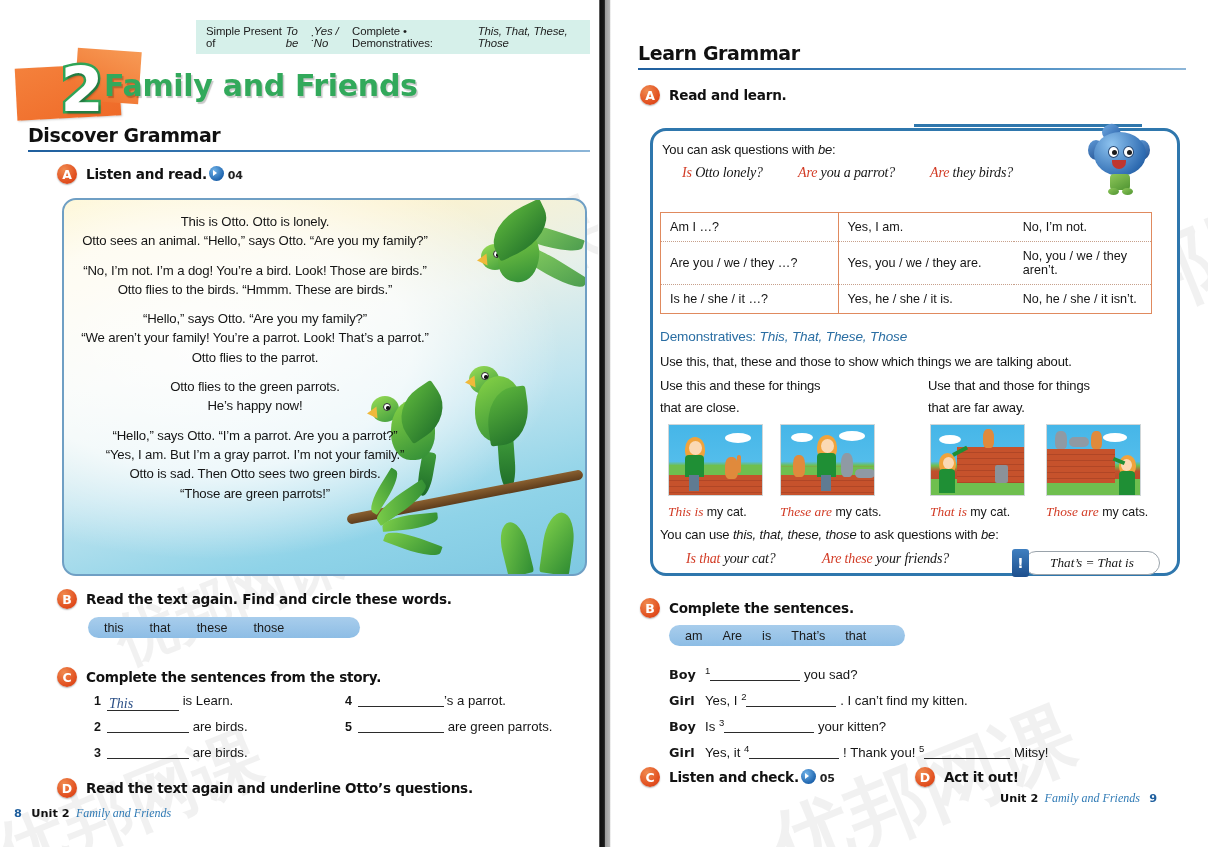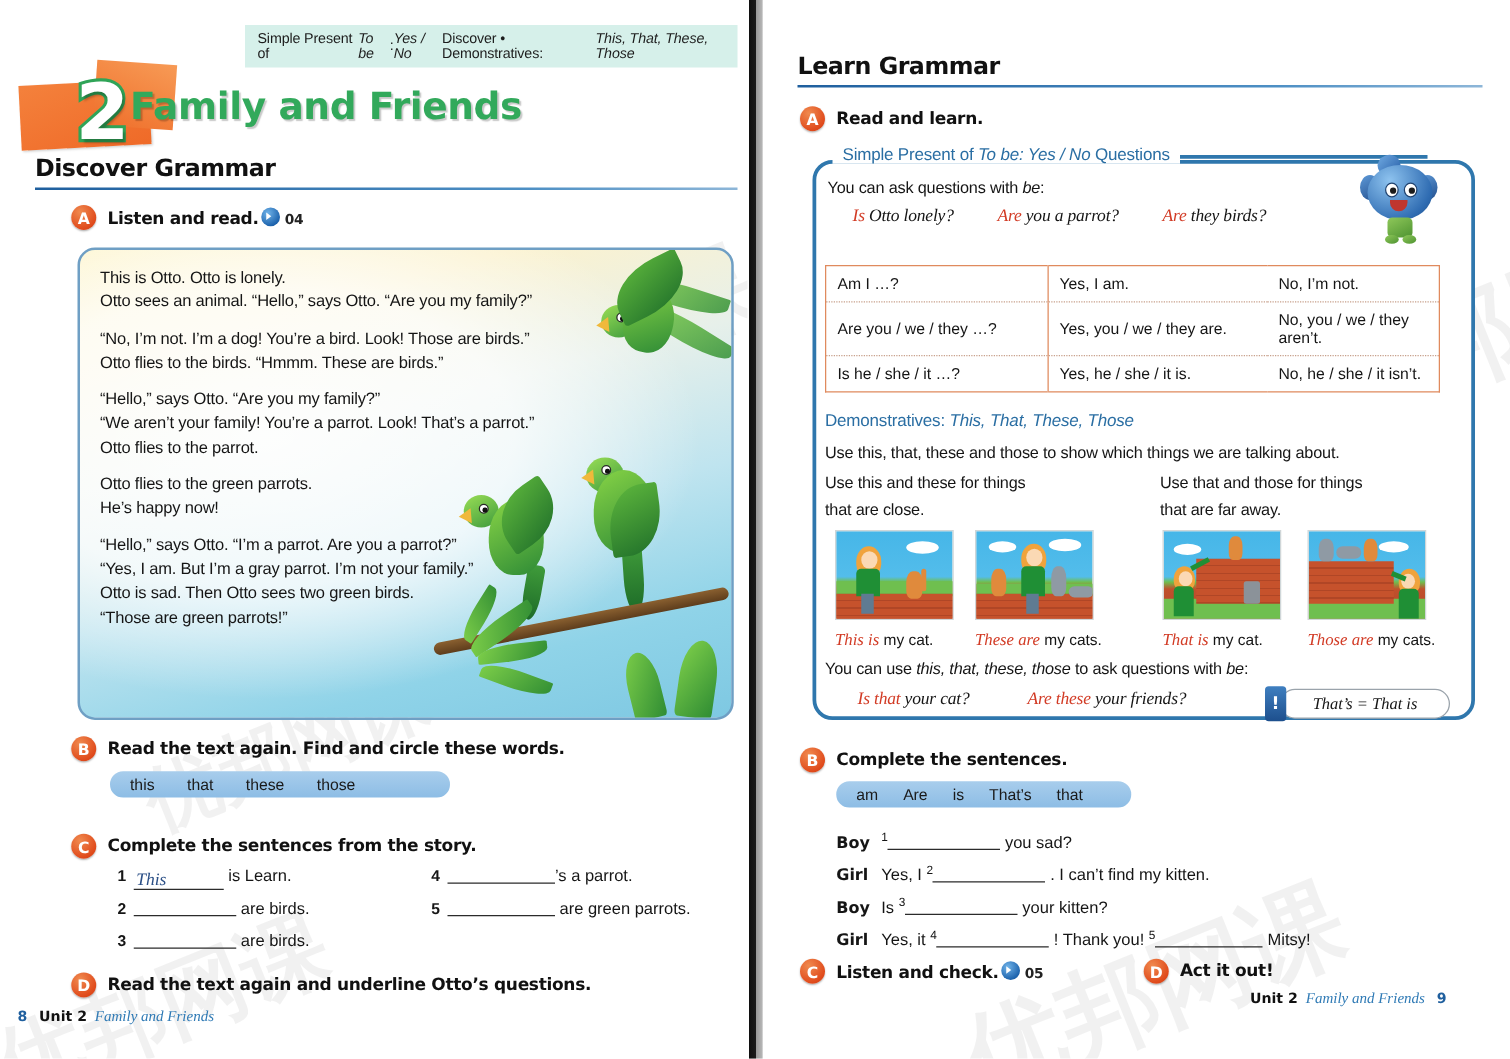--- a/index.html
+++ b/index.html
@@ -104,20 +104,21 @@
     z-index: 4;
   }
   .story-bgfade {
     position: absolute; inset: 0;
     background: radial-gradient(ellipse at 28% 40%, rgba(255,255,255,.92) 0%, rgba(255,255,255,.75) 38%, rgba(255,255,255,0) 66%);
   }
   .story-text {
     position: absolute; left: 16px; top: 12px; width: 350px;
     font-size: 13.2px; line-height: 19.3px; color: #151515; z-index: 3;
     letter-spacing: -0.15px;
+    text-align: center;
   }
   .story-text p { margin-bottom: 10px; }
 
   
   .palm-l { position:absolute; right:104px; bottom:-6px; width:120px; height:96px; z-index:2; }
   .leaf {
     position:absolute; background: linear-gradient(120deg,#7fd04a,#2f8c33);
     border-radius: 60% 4% 60% 4%; transform-origin: bottom left;
   }
   .branch {
@@ -271,21 +272,21 @@
 
     <div class="wm" style="left:300px; top:230px; font-size:78px;">优邦网课</div>
     <div class="wm" style="left:-10px; top:760px; font-size:70px;">优邦网课</div>
     <div class="wm" style="left:110px; top:560px; font-size:60px;">优邦网课</div>
 
     <div class="topic-banner">
       <span>Simple Present of </span>
         <i>To be</i>
         <span>: </span>
         <i>Yes / No</i>
-        <span> Discover • Demonstratives: </span>
+        <span> Complete • Demonstratives: </span>
         <i>This, That, These, Those</i>
     </div>
 
     <div class="unit-badge">
       <div class="ub-r1"></div>
       <div class="ub-r2"></div>
       <div class="ub-num">2</div>
     </div>
     <div class="unit-title">Family and Friends</div>
 
@@ -401,23 +402,20 @@
   </div>
 
   <div class="sec-head" style="left:638px; top:42px;">Learn Grammar</div>
   <div class="sec-rule" style="left:638px; top:68px; width:548px;"></div>
 
   <div class="bullet" style="left:640px; top:85px;">A</div>
   <div class="instr" style="left:669px; top:87px;">Read and learn.</div>
 
   <div class="gbox"></div>
   <div class="gbox-rule"></div>
-  <div class="gbox-label">
-    <span>Simple Present of </span><i>To be: Yes / No</i><span> Questions</span>
-  </div>
 
   <div class="mascot">
     <div class="m-hair"></div>
     <div class="m-ear" style="left:-2px;"></div>
     <div class="m-ear" style="right:8px;"></div>
     <div class="m-head"></div>
     <div class="m-eye" style="left:18px;"></div>
     <div class="m-eye" style="left:33px;"></div>
     <div class="m-mouth"></div>
     <div class="m-body"></div>

